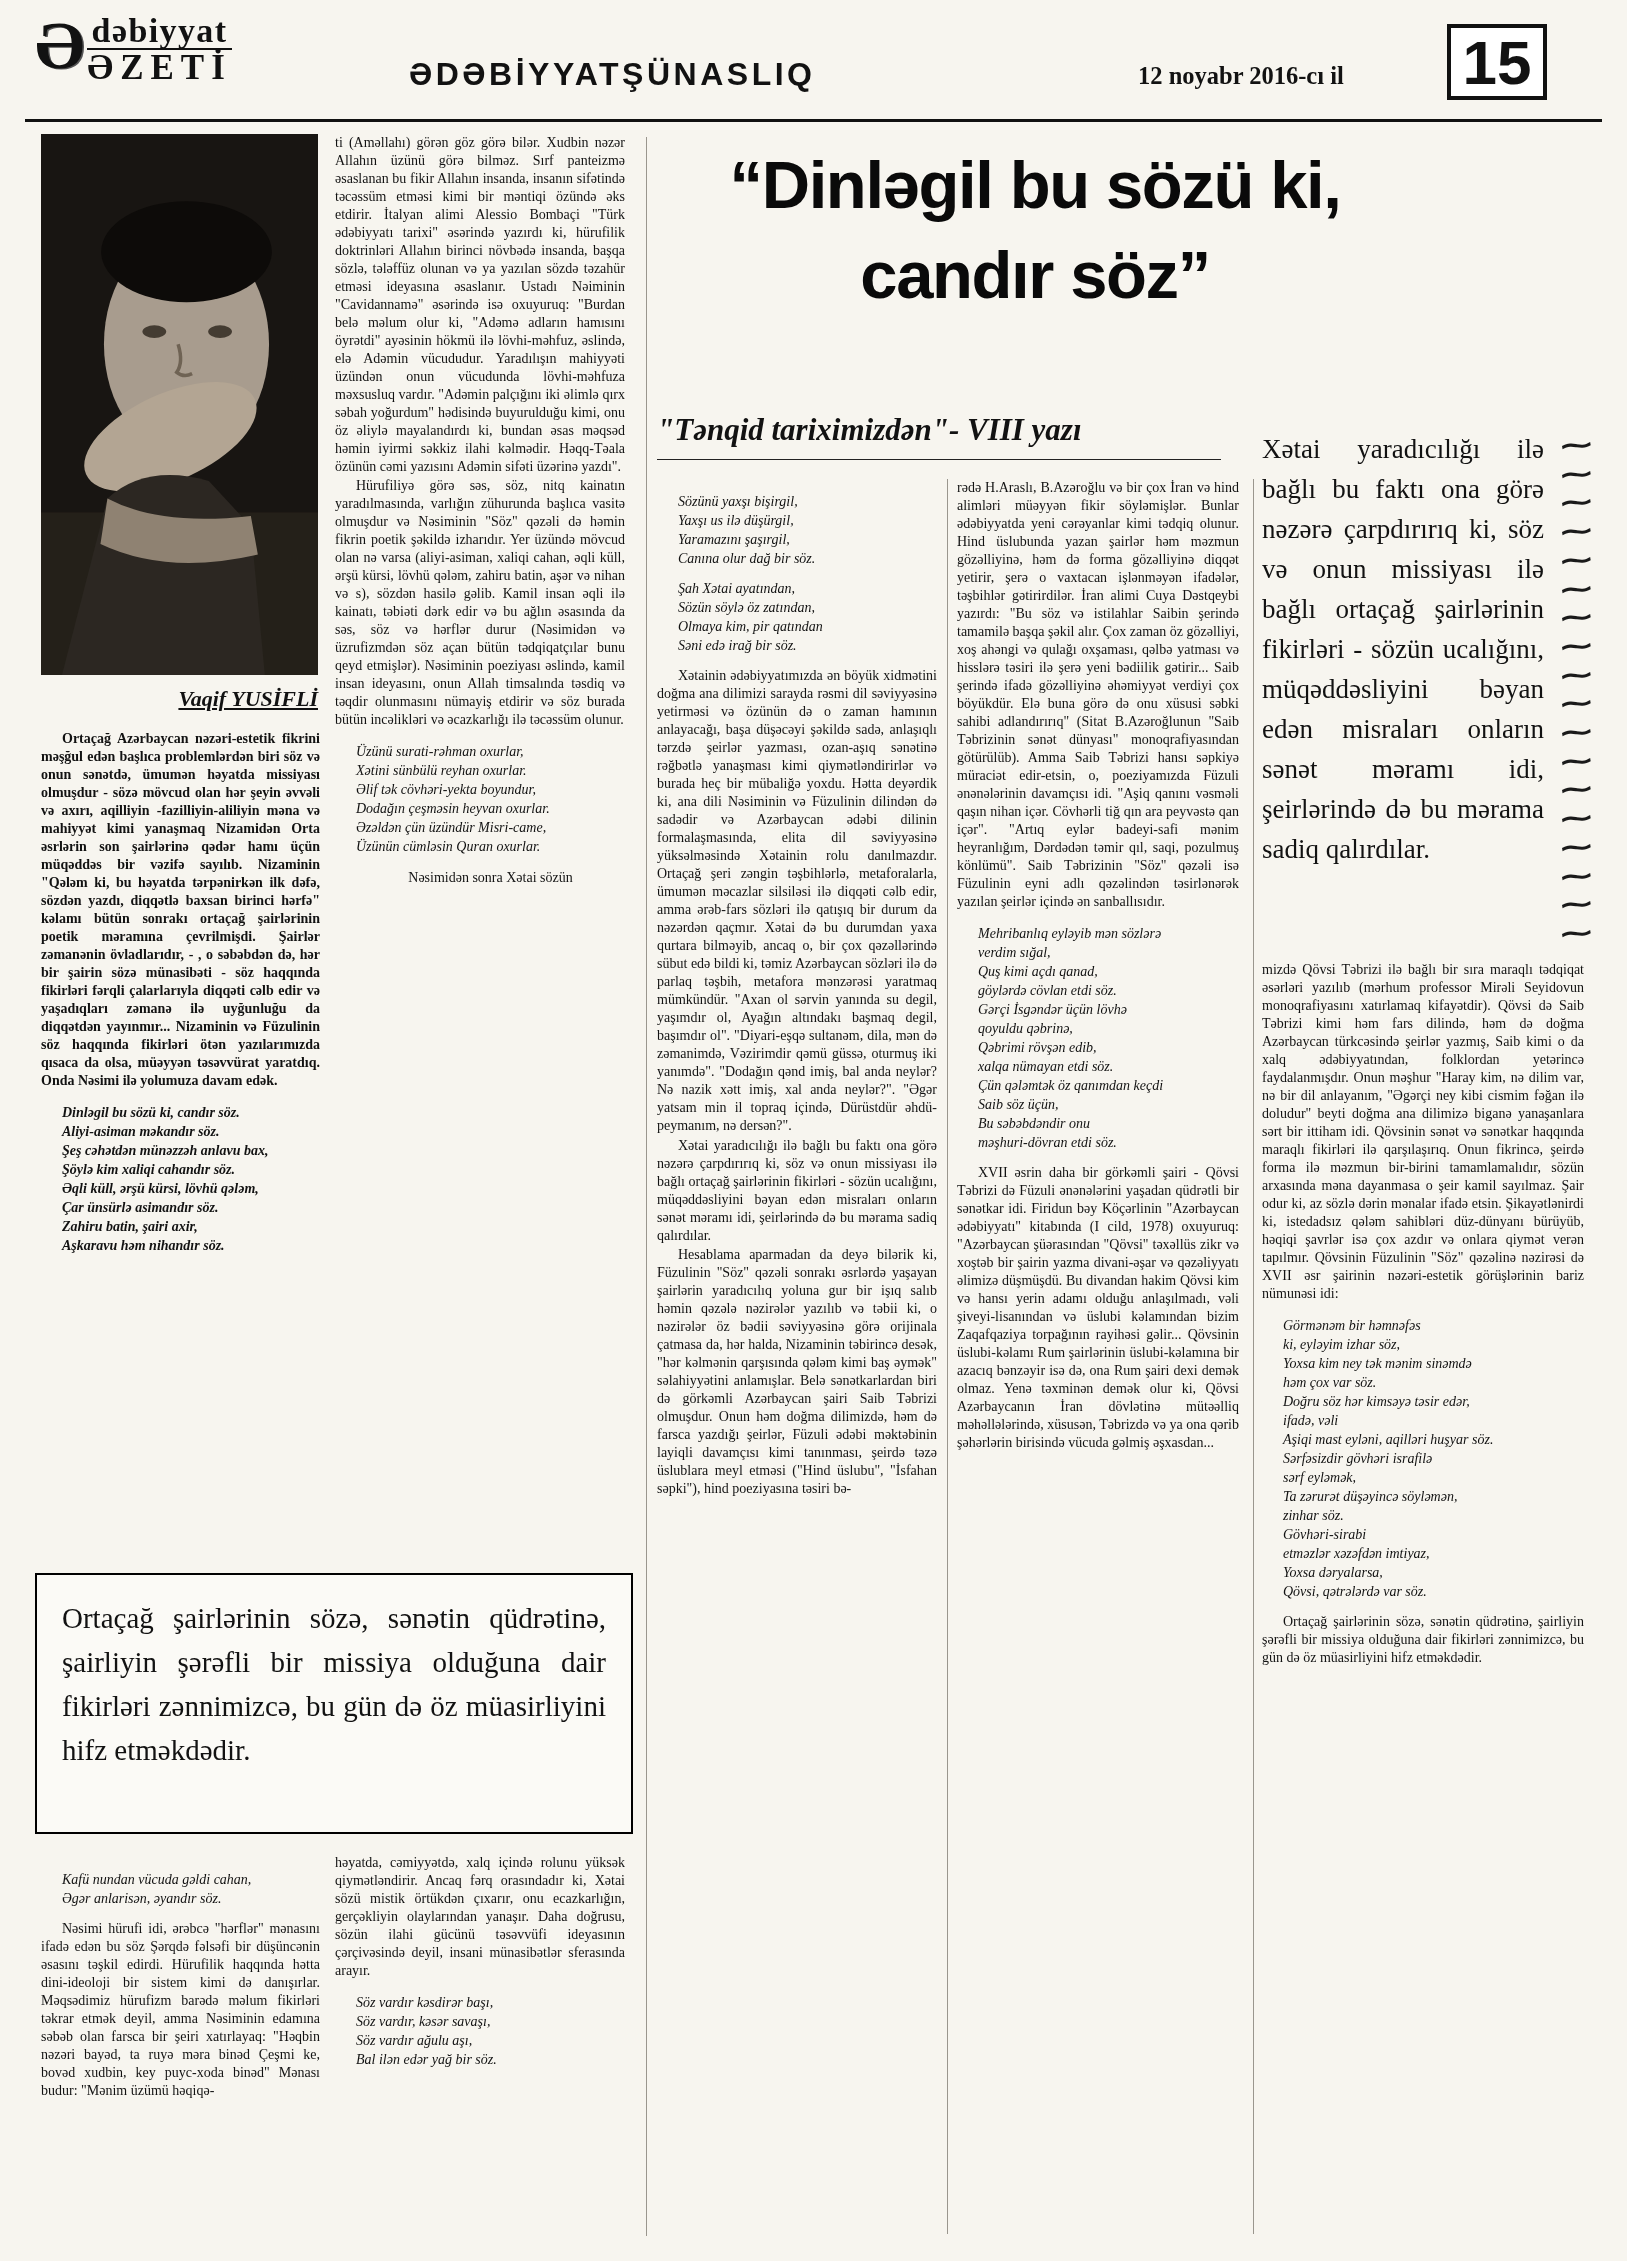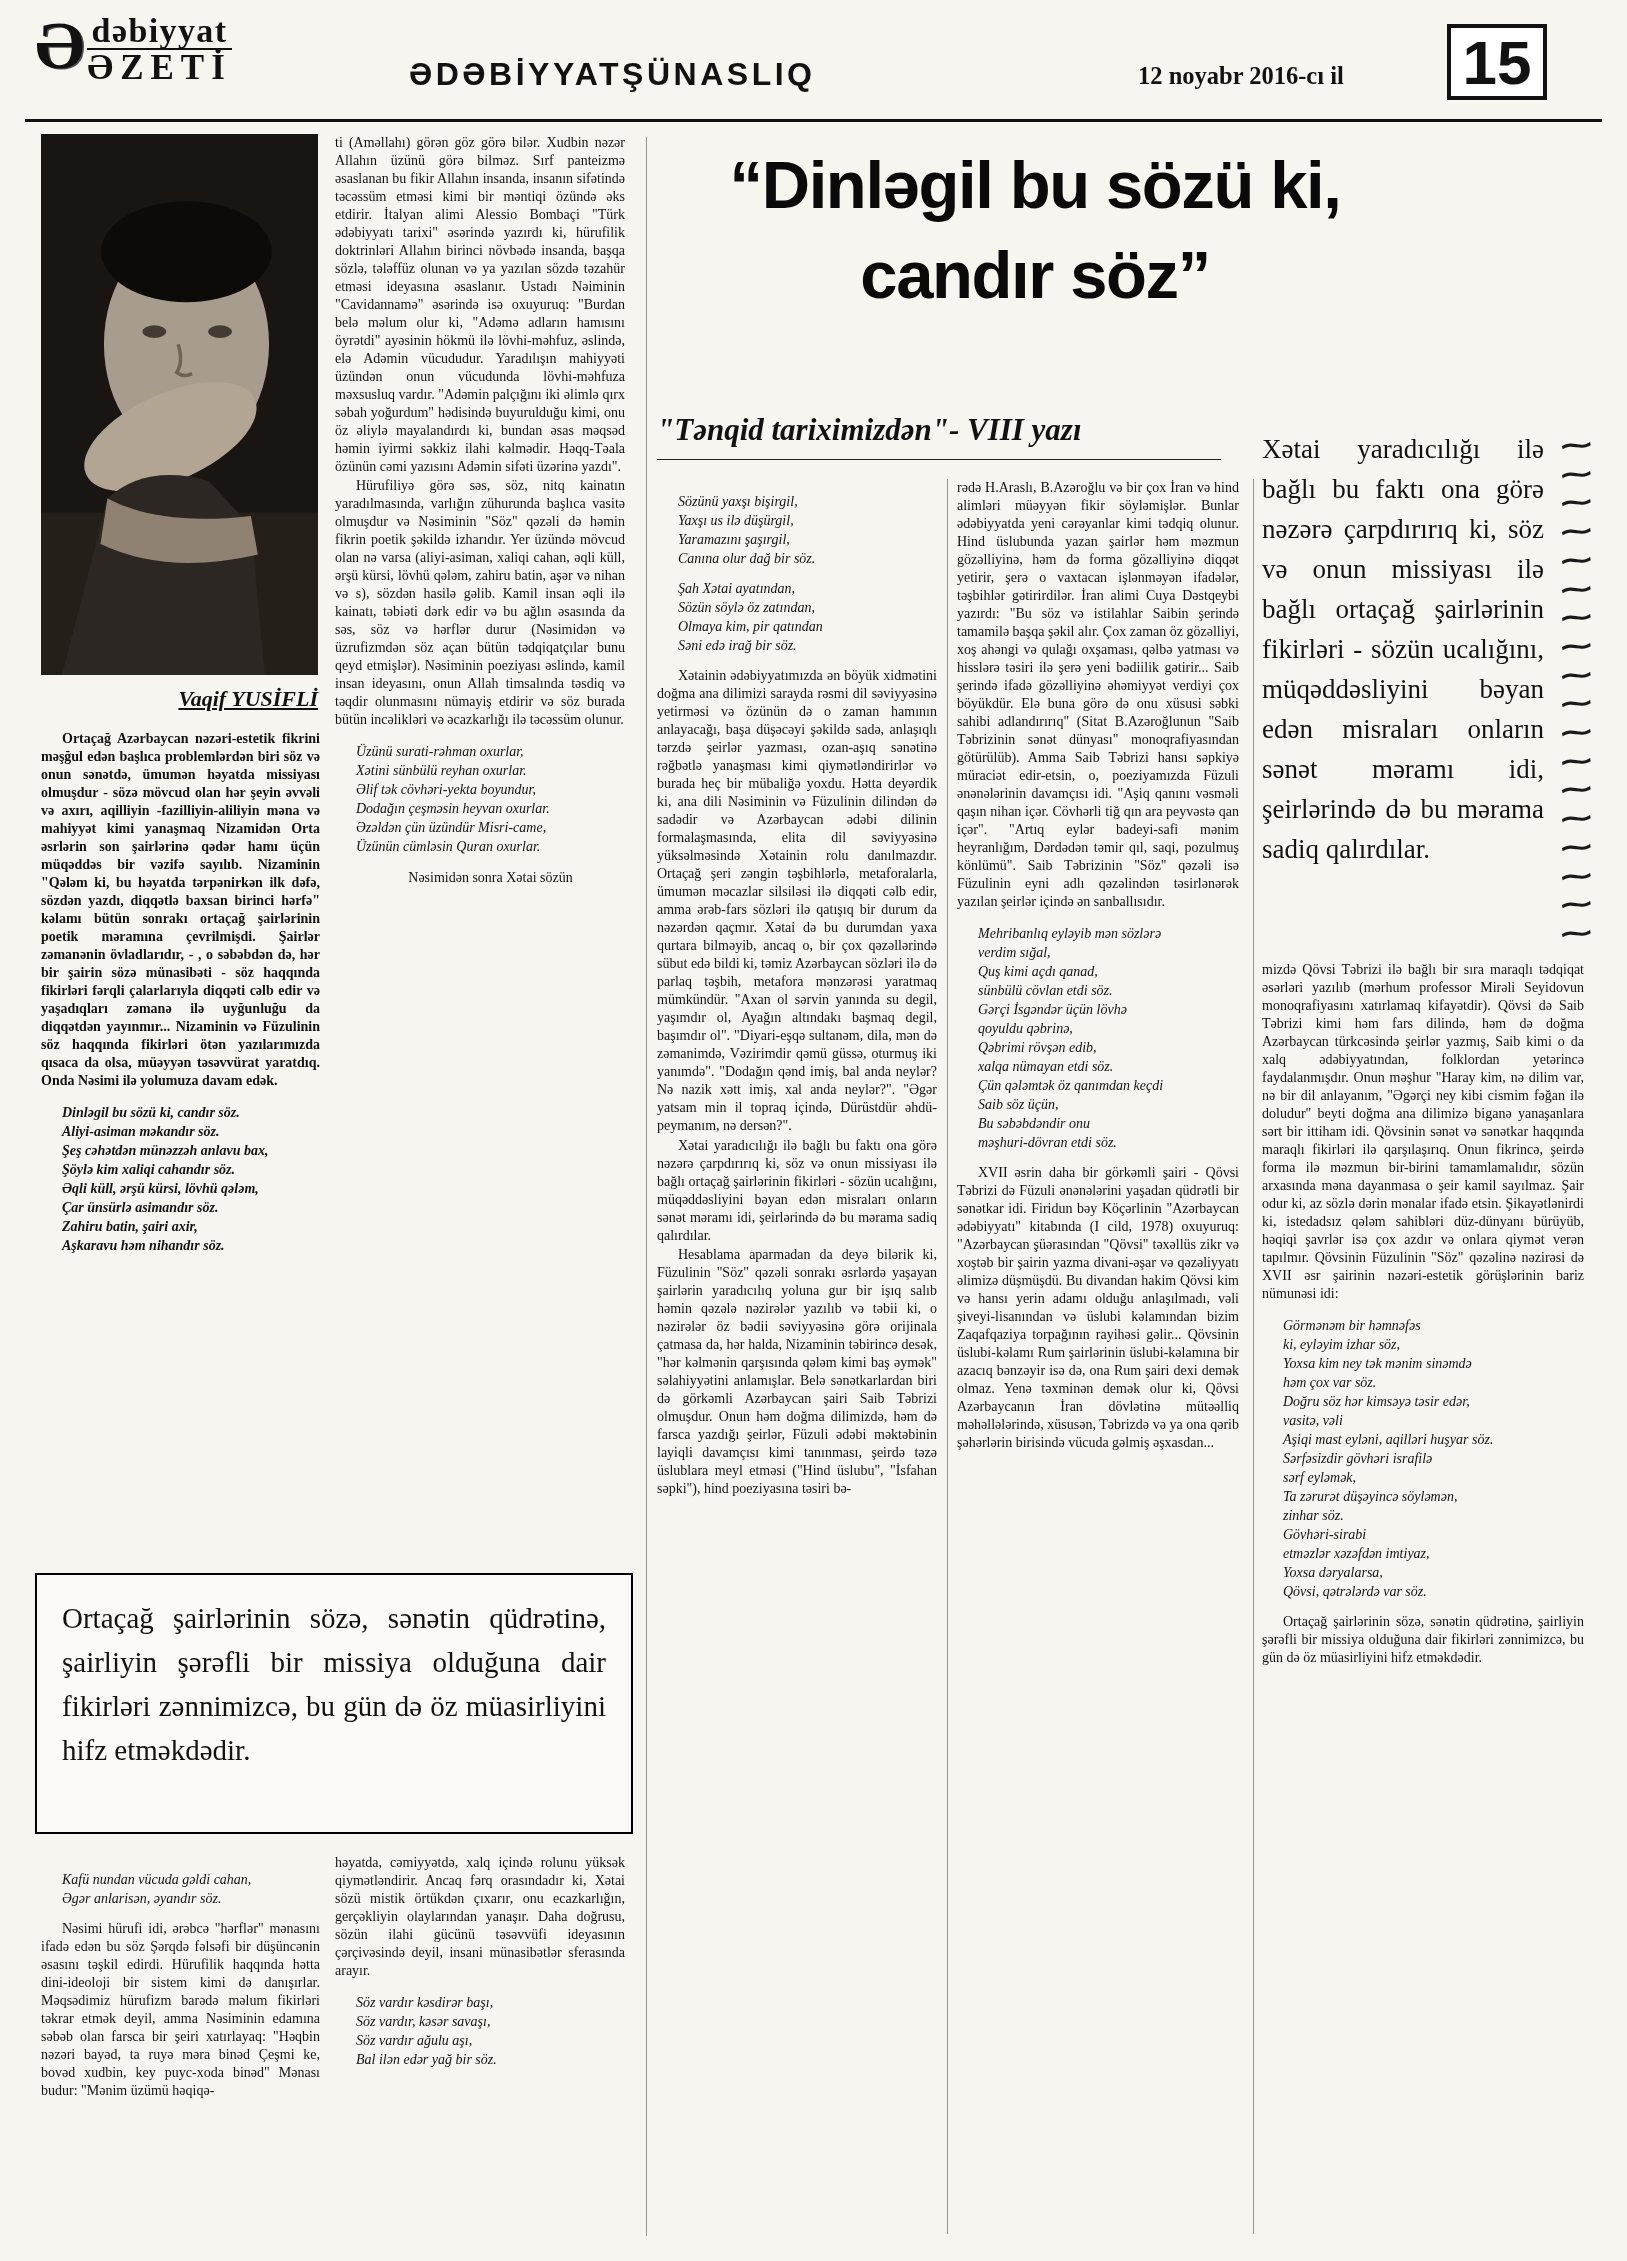--- a/index.html
+++ b/index.html
@@ -210,41 +210,41 @@
       <p>Xətainin ədəbiyyatımızda ən böyük xidmətini doğma ana dilimizi sarayda rəsmi dil səviyyəsinə yetirməsi və özünün də o zaman hamının anlayacağı, başa düşəcəyi şəkildə sadə, anlaşıqlı tərzdə şeirlər yazması, ozan-aşıq sənətinə rəğbətlə yanaşması kimi qiymətləndirirlər və burada heç bir mübaliğə yoxdu. Hətta deyərdik ki, ana dili Nəsiminin və Füzulinin dilindən də sadədir və Azərbaycan ədəbi dilinin formalaşmasında, elita dil səviyyəsinə yüksəlməsində Xətainin rolu danılmazdır. Ortaçağ şeri zəngin təşbihlərlə, metaforalarla, ümumən məcazlar silsiləsi ilə diqqəti cəlb edir, amma ərəb-fars sözləri ilə qatışıq bir durum da nəzərdən qaçmır. Xətai də bu durumdan yaxa qurtara bilməyib, ancaq o, bir çox qəzəllərində sübut edə bildi ki, təmiz Azərbaycan sözləri ilə də parlaq təşbih, metafora mənzərəsi yaratmaq mümkündür. "Axan ol sərvin yanında su degil, yaşımdır ol, Ayağın altındakı başmaq degil, başımdır ol". "Diyari-eşqə sultanəm, dila, mən də zəmanimdə, Vəzirimdir qəmü güssə, oturmuş iki yanımdə". "Dodağın qənd imiş, bal anda neylər? Nə nazik xətt imiş, xal anda neylər?". "Əgər yatsam min il topraq içində, Dürüstdür əhdü-peymanım, nə dersən?".</p>
       <p>Xətai yaradıcılığı ilə bağlı bu faktı ona görə nəzərə çarpdırırıq ki, söz və onun missiyası ilə bağlı ortaçağ şairlərinin fikirləri - sözün ucalığını, müqəddəsliyini bəyan edən misraları onların sənət məramı idi, şeirlərində də bu mərama sadiq qalırdılar.</p>
       <p>Hesablama aparmadan da deyə bilərik ki, Füzulinin "Söz" qəzəli sonrakı əsrlərdə yaşayan şairlərin yaradıcılıq yoluna gur bir işıq salıb həmin qəzələ nəzirələr yazılıb və təbii ki, o nəzirələr öz bədii səviyyəsinə görə orijinala çatmasa da, hər halda, Nizaminin təbirincə desək, "hər kəlmənin qarşısında qələm kimi baş əymək" səlahiyyətini anlamışlar. Belə sənətkarlardan biri də görkəmli Azərbaycan şairi Saib Təbrizi olmuşdur. Onun həm doğma dilimizdə, həm də farsca yazdığı şeirlər, Füzuli ədəbi məktəbinin layiqli davamçısı kimi tanınması, şeirdə təzə üslublara meyl etməsi ("Hind üslubu", "İsfahan səpki"), hind poeziyasına təsiri bə-</p>
     </section>
   <section class="col col4 body-text">
       <p class="noindent">rədə H.Araslı, B.Azəroğlu və bir çox İran və hind alimləri müəyyən fikir söyləmişlər. Bunlar ədəbiyyatda yeni cərəyanlar kimi tədqiq olunur. Hind üslubunda yazan şairlər həm məzmun gözəlliyinə, həm də forma gözəlliyinə diqqət yetirir, şerə o vaxtacan işlənməyən ifadələr, təşbihlər gətirirdilər. İran alimi Cuya Dəstqeybi yazırdı: "Bu söz və istilahlar Saibin şerində tamamilə başqa şəkil alır. Çox zaman öz gözəlliyi, xoş ahəngi və qulağı oxşaması, qəlbə yatması və hisslərə təsiri ilə şerə yeni bədiilik gətirir... Saib şerində ifadə gözəlliyinə əhəmiyyət verdiyi çox böyükdür. Elə buna görə də onu xüsusi səbki sahibi adlandırırıq" (Sitat B.Azəroğlunun "Saib Təbrizinin sənət dünyası" monoqrafiyasından götürülüb). Amma Saib Təbrizi hansı səpkiyə müraciət edir-etsin, o, poeziyamızda Füzuli ənənələrinin davamçısı idi. "Aşiq qanını vəsməli qaşın nihan içər. Cövhərli tiğ qın ara peyvəstə qan içər". "Artıq eylər badeyi-safi mənim heyranlığım, Dərdədən təmir qıl, saqi, pozulmuş könlümü". Saib Təbrizinin "Söz" qəzəli isə Füzulinin eyni adlı qəzəlindən təsirlənərək yazılan şeirlər içində ən sanballısıdır.</p>
       <div class="poem">
         <div class="poem-line">Mehribanlıq eyləyib mən sözlərə</div>
         <div class="poem-line">verdim sığal,</div>
         <div class="poem-line">Quş kimi açdı qanad,</div>
-        <div class="poem-line">sünbülü cövlan etdi söz.</div>
+        <div class="poem-line">göylərdə cövlan etdi söz.</div>
         <div class="poem-line">Gərçi İsgəndər üçün lövhə</div>
         <div class="poem-line">qoyuldu qəbrinə,</div>
         <div class="poem-line">Qəbrimi rövşən edib,</div>
         <div class="poem-line">xalqa nümayan etdi söz.</div>
         <div class="poem-line">Çün qələmtək öz qanımdan keçdi</div>
         <div class="poem-line">Saib söz üçün,</div>
         <div class="poem-line">Bu səbəbdəndir onu</div>
         <div class="poem-line">məşhuri-dövran etdi söz.</div>
       </div>
       <p>XVII əsrin daha bir görkəmli şairi - Qövsi Təbrizi də Füzuli ənənələrini yaşadan qüdrətli bir sənətkar idi. Firidun bəy Köçərlinin "Azərbaycan ədəbiyyatı" kitabında (I cild, 1978) oxuyuruq: "Azərbaycan şüərasından "Qövsi" təxəllüs zikr və xoştəb bir şairin yazma divani-əşar və qəzəliyyatı əlimizə düşmüşdü. Bu divandan hakim Qövsi kim və hansı yerin adamı olduğu anlaşılmadı, vəli şiveyi-lisanından və üslubi kəlamından bizim Zaqafqaziya torpağının rayihəsi gəlir... Qövsinin üslubi-kəlamı Rum şairlərinin üslubi-kəlamına bir azacıq bənzəyir isə də, ona Rum şairi dexi demək olmaz. Yenə təxminən demək olur ki, Qövsi Azərbaycanın İran dövlətinə mütəəlliq məhəllələrində, xüsusən, Təbrizdə və ya ona qərib şəhərlərin birisində vücuda gəlmiş əşxasdan...</p>
     </section>
   <section class="col col5 body-text">
       <p class="noindent">mizdə Qövsi Təbrizi ilə bağlı bir sıra maraqlı tədqiqat əsərləri yazılıb (mərhum professor Mirəli Seyidovun monoqrafiyasını xatırlamaq kifayətdir). Qövsi də Saib Təbrizi kimi həm fars dilində, həm də doğma Azərbaycan türkcəsində şeirlər yazmış, Saib kimi o da xalq ədəbiyyatından, folklordan yetərincə faydalanmışdır. Onun məşhur "Haray kim, nə dilim var, nə bir dil anlayanım, "Əgərçi ney kibi cismim fəğan ilə doludur" beyti doğma ana dilimizə biganə yanaşanlara sərt bir ittiham idi. Qövsinin sənət və sənətkar haqqında maraqlı fikirləri ilə qarşılaşırıq. Onun fikrincə, şeirdə forma ilə məzmun bir-birini tamamlamalıdır, sözün arxasında məna dayanmasa o şeir kamil sayılmaz. Şair odur ki, az sözlə dərin mənalar ifadə etsin. Şikayətlənirdi ki, istedadsız qələm sahibləri düz-dünyanı bürüyüb, həqiqi şavrlər isə çox azdır və onlara qiymət verən tapılmır. Qövsinin Füzulinin "Söz" qəzəlinə nəzirəsi də XVII əsr şairinin nəzəri-estetik görüşlərinin bariz nümunəsi idi:</p>
       <div class="poem">
         <div class="poem-line">Görmənəm bir həmnəfəs</div>
         <div class="poem-line">ki, eyləyim izhar söz,</div>
         <div class="poem-line">Yoxsa kim ney tək mənim sinəmdə</div>
         <div class="poem-line">həm çox var söz.</div>
         <div class="poem-line">Doğru söz hər kimsəyə təsir edər,</div>
-        <div class="poem-line">vasitə, vəli</div>
+        <div class="poem-line">ifadə, vəli</div>
         <div class="poem-line">Aşiqi mast eyləni, aqilləri huşyar söz.</div>
         <div class="poem-line">Sərfəsizdir gövhəri israfilə</div>
         <div class="poem-line">sərf eyləmək,</div>
         <div class="poem-line">Ta zərurət düşəyincə söyləmən,</div>
         <div class="poem-line">zinhar söz.</div>
         <div class="poem-line">Gövhəri-sirabi</div>
         <div class="poem-line">etməzlər xəzəfdən imtiyaz,</div>
         <div class="poem-line">Yoxsa dəryalarsa,</div>
         <div class="poem-line">Qövsi, qətrələrdə var söz.</div>
       </div>

